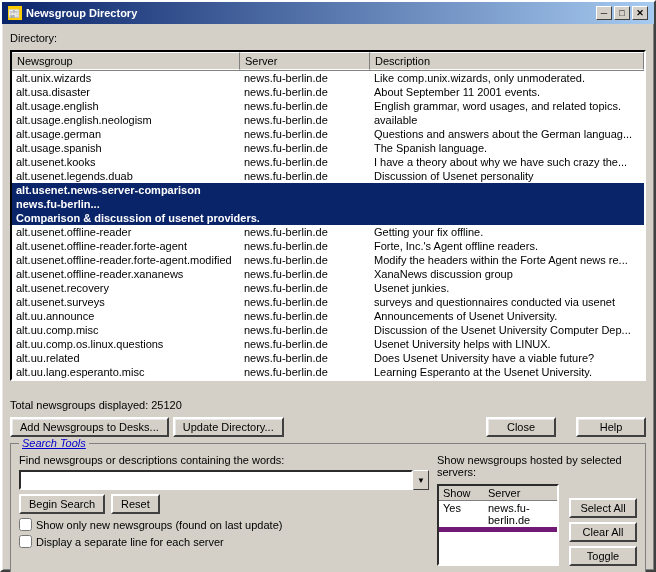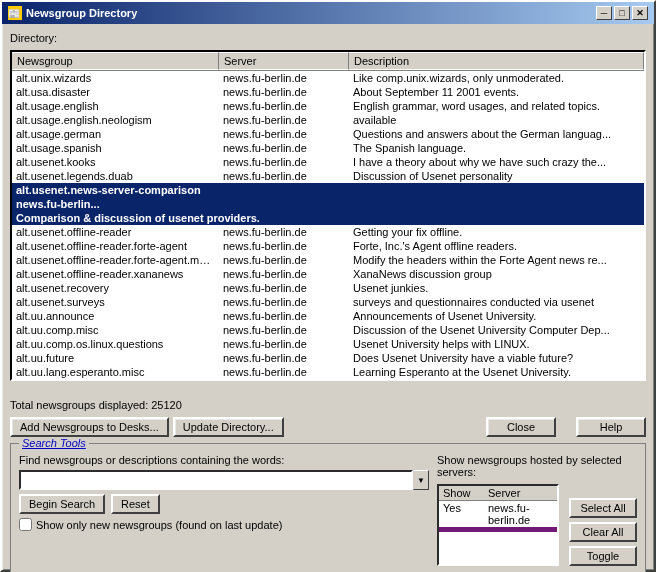--- a/index.html
+++ b/index.html
@@ -99,21 +99,21 @@
     .col-header {
       padding: 2px 4px;
       border-right: 1px solid #808080;
       border-bottom: 1px solid #ffffff;
       border-top: 1px solid #ffffff;
       border-left: 1px solid #d4d0c8;
       font-size: 11px;
       font-weight: normal;
       cursor: pointer;
     }
-    .col-newsgroup { width: 207px; }
+    .col-newsgroup { width: 228px; }
     .col-server { width: 130px; }
     .col-description { flex: 1; }
     .table-body {
       flex: 1;
       overflow-y: auto;
       overflow-x: hidden;
     }
     .table-row {
       display: flex;
       border-bottom: none;
@@ -419,21 +419,21 @@
             <div class="cell col-newsgroup">alt.uu.comp.misc</div>
             <div class="cell col-server">news.fu-berlin.de</div>
             <div class="cell col-description">Discussion of the Usenet University Computer Dep...</div>
           </div>
           <div class="table-row">
             <div class="cell col-newsgroup">alt.uu.comp.os.linux.questions</div>
             <div class="cell col-server">news.fu-berlin.de</div>
             <div class="cell col-description">Usenet University helps with LINUX.</div>
           </div>
           <div class="table-row">
-            <div class="cell col-newsgroup">alt.uu.future</div>
+            <div class="cell col-newsgroup">alt.uu.related</div>
             <div class="cell col-server">news.fu-berlin.de</div>
             <div class="cell col-description">Does Usenet University have a viable future?</div>
           </div>
           <div class="table-row">
             <div class="cell col-newsgroup">alt.uu.lang.esperanto.misc</div>
             <div class="cell col-server">news.fu-berlin.de</div>
             <div class="cell col-description">Learning Esperanto at the Usenet University.</div>
           </div>
         </div>
     </div>
@@ -461,20 +461,24 @@
             <input type="text" class="text-input" style="flex: 1 1 0%;">
             <div class="dropdown-btn">▼</div>
           </div>
           <div class="search-buttons-row">
             <button class="small-btn">Begin Search</button>
             <button class="small-btn">Reset</button>
           </div>
           <div class="checkbox-row">
             <input type="checkbox" style="">
             <span>Show only new newsgroups (found on last update)</span>
+          </div>
+          <div class="checkbox-row">
+            <input type="checkbox" style="">
+            <span>Display a separate line for each server</span>
           </div>
         </div>
 
         <div class="search-right">
           <div class="show-label">Show newsgroups hosted by selected servers:</div>
           <div style="display:flex; gap:4px; flex:1;">
             <div class="server-table-container" style="flex:1;">
               <div class="server-table-header">
                 <div class="server-col-show">Show</div>
                 <div class="server-col-server">Server</div>

